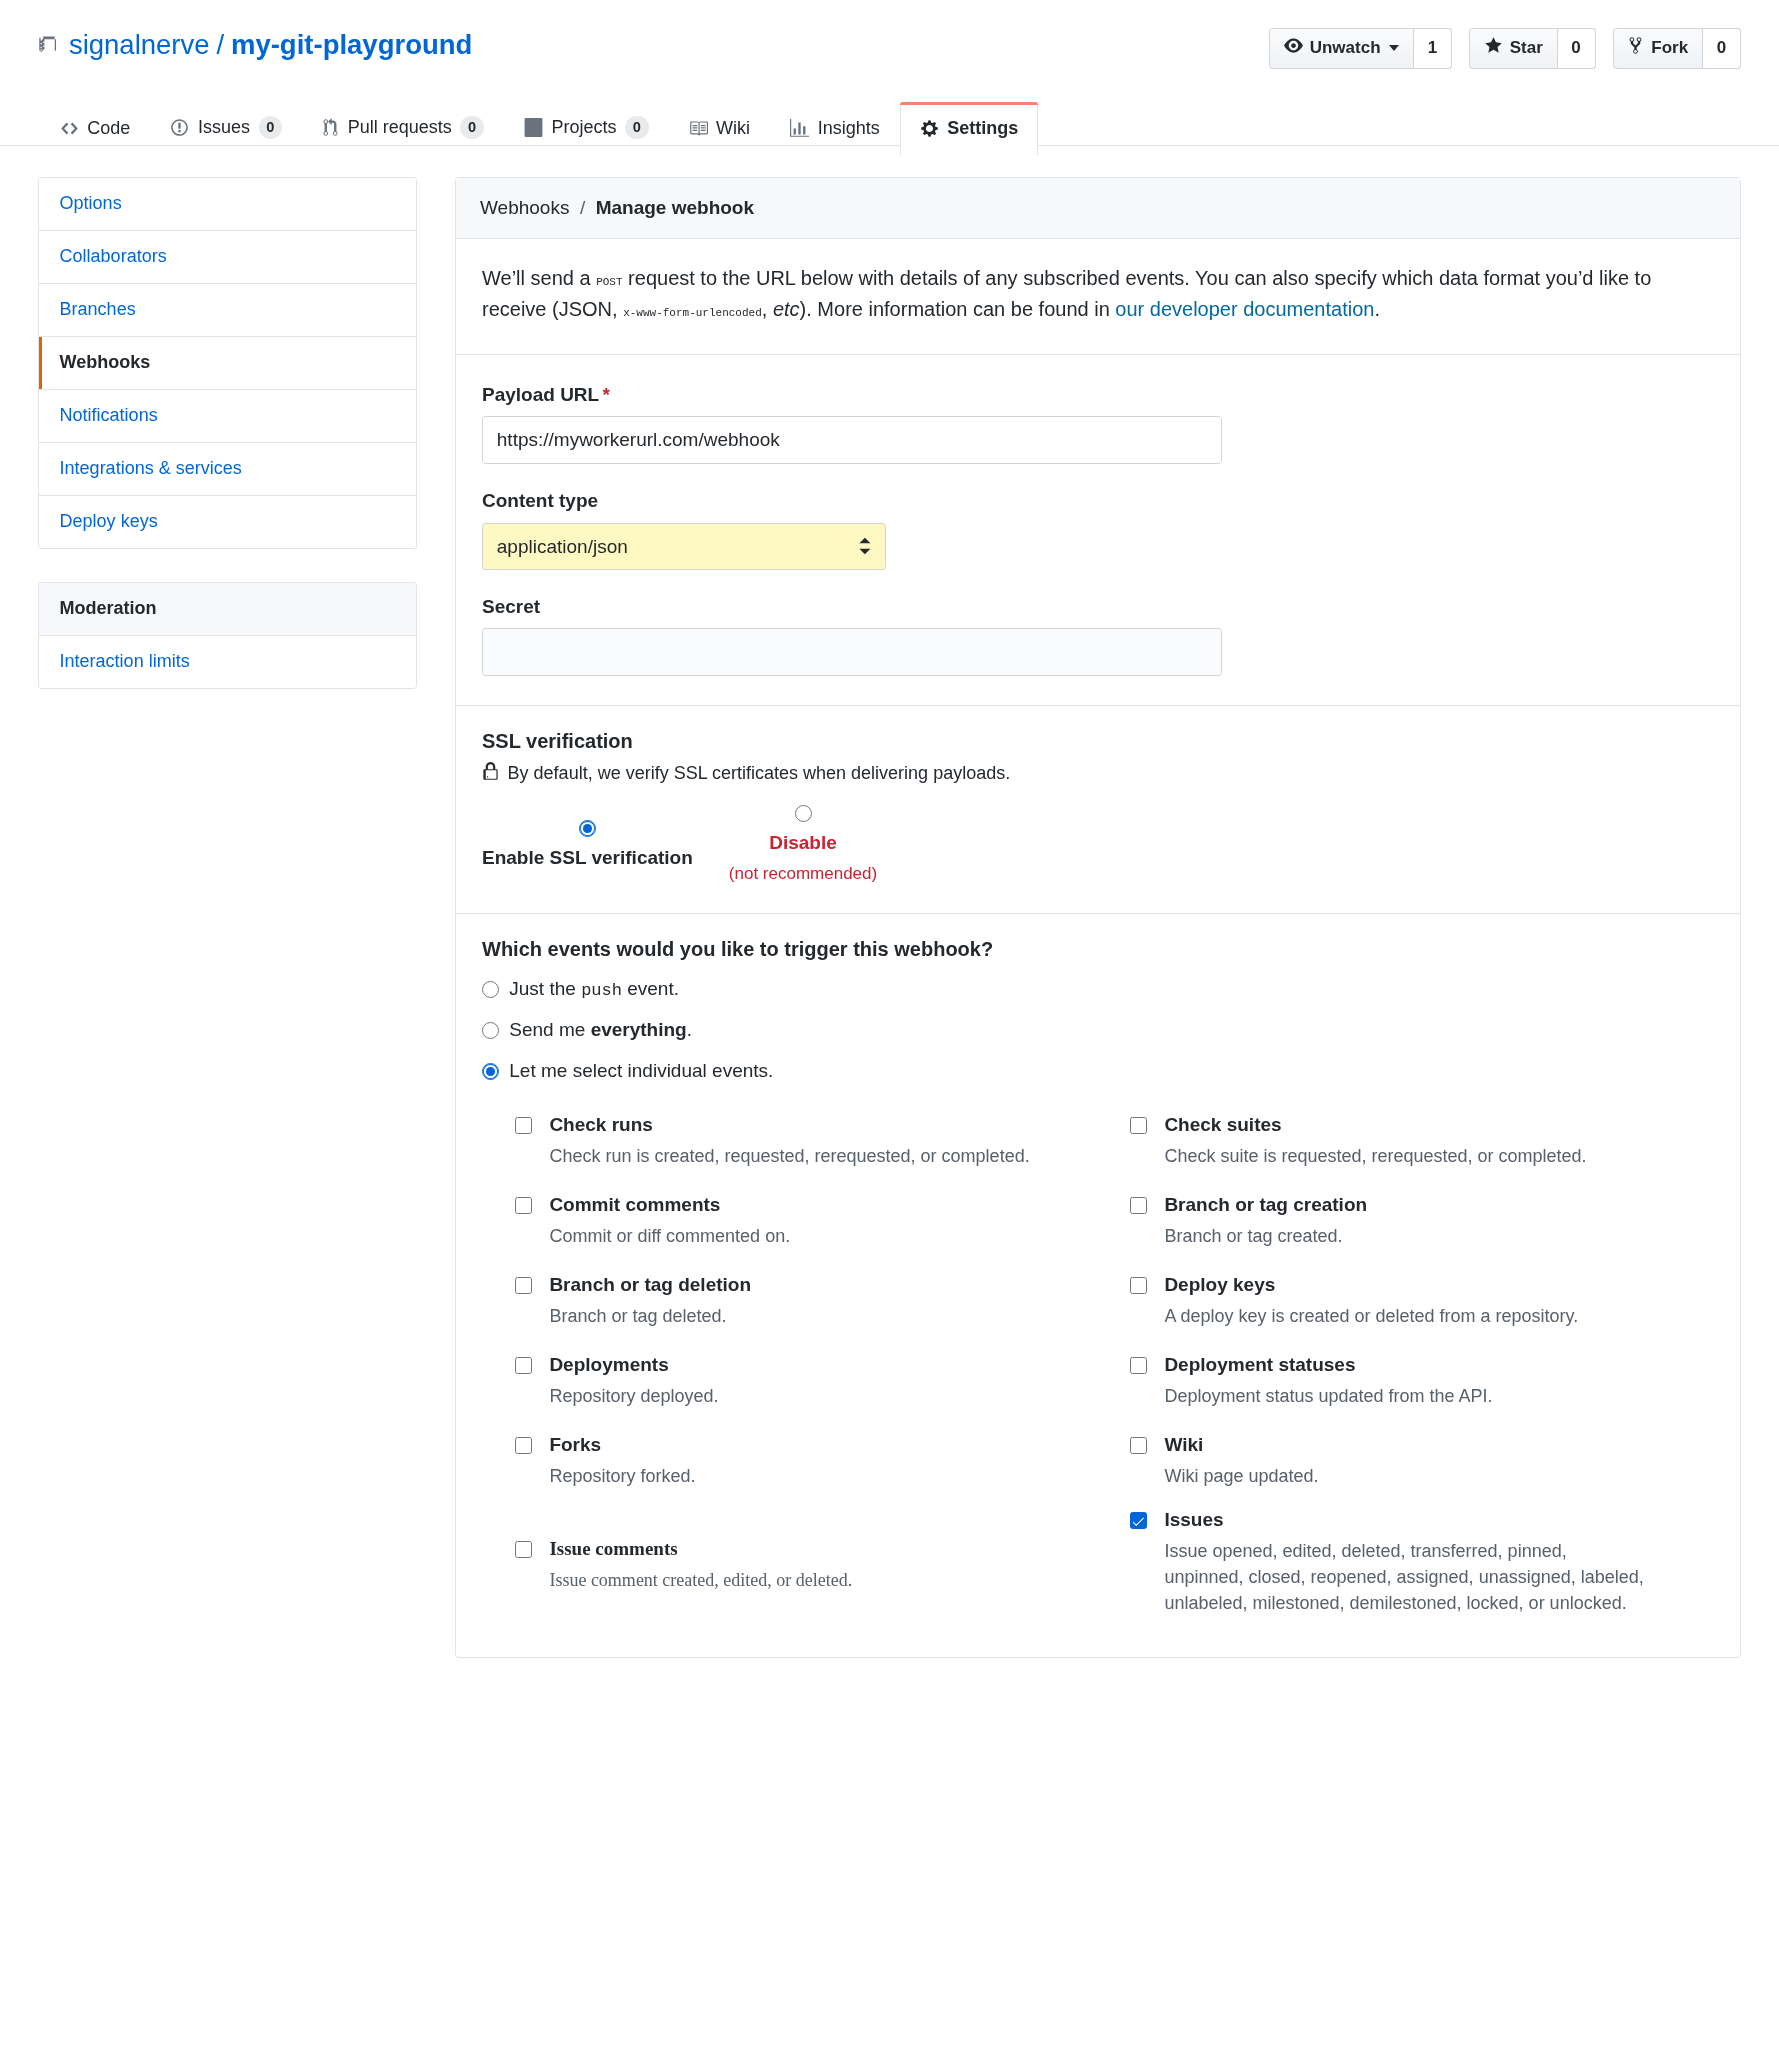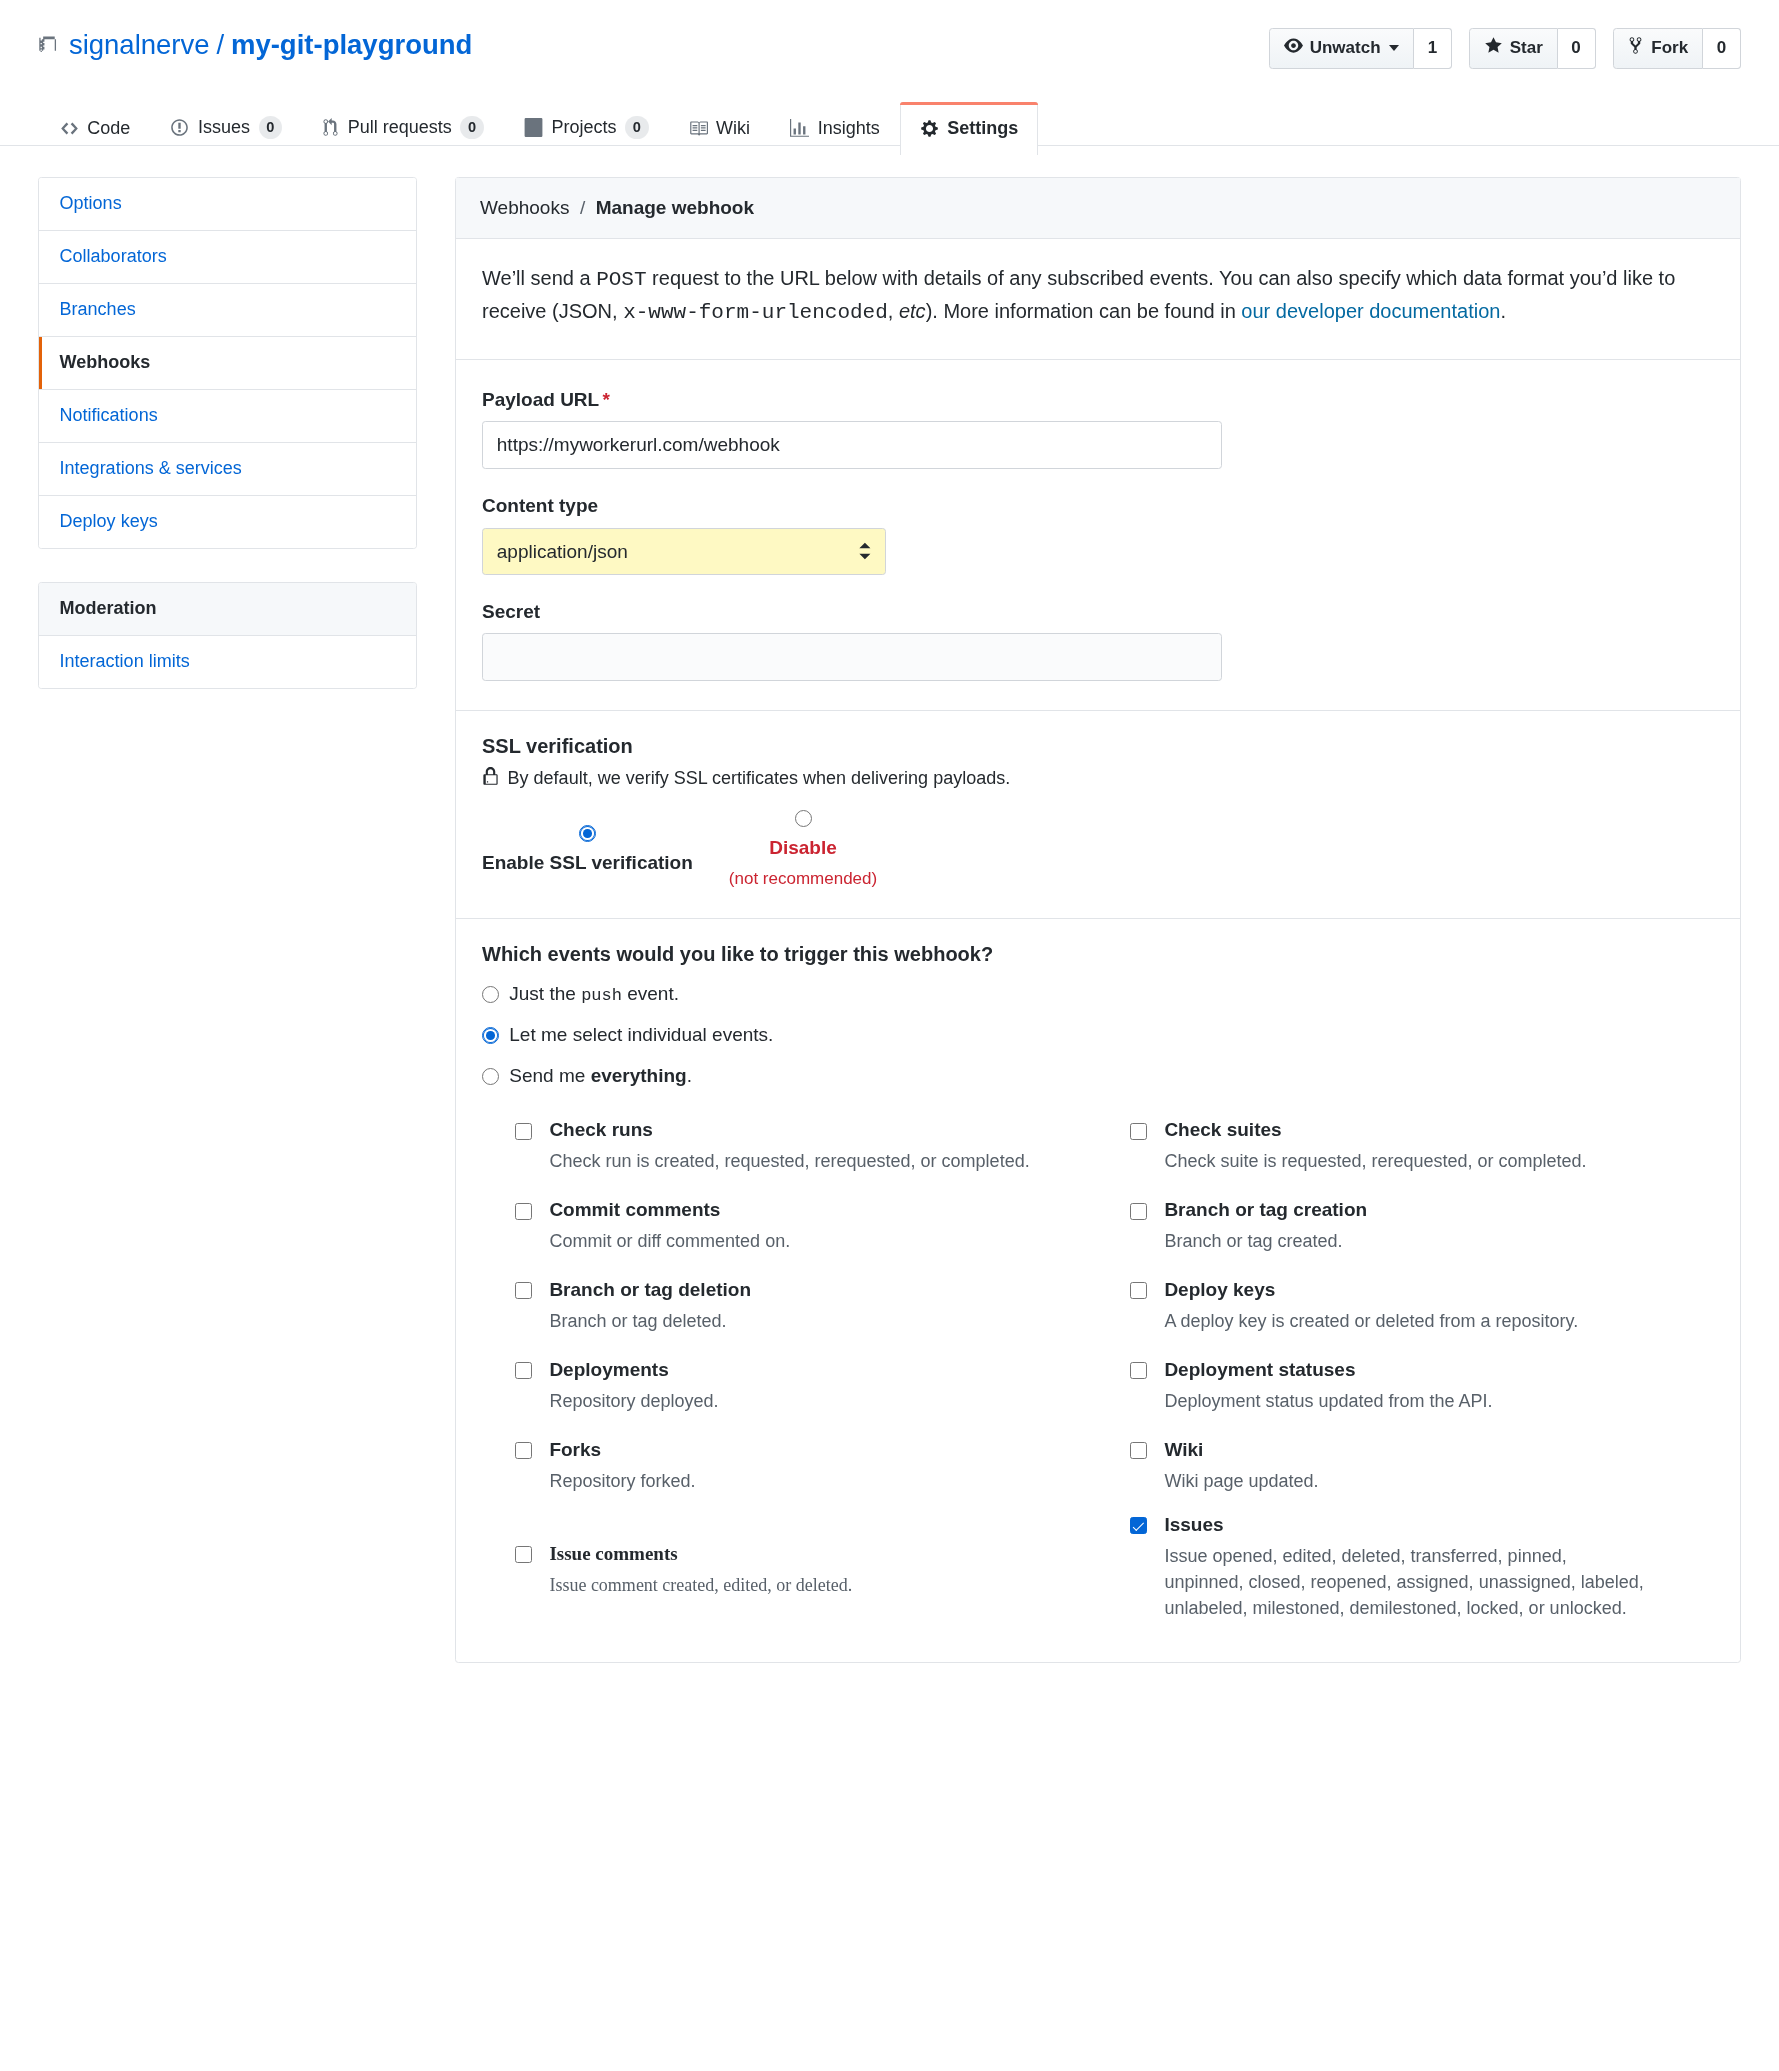--- a/index.html
+++ b/index.html
@@ -204,21 +204,21 @@
     border-bottom: 0.9px solid #e1e4e8;
   }
   .box-body:last-child { border-bottom: 0; }
 
   .intro {
     font-size: 20px;
     line-height: 1.55;
     color: #24292e;
     margin: 0;
   }
-  .intro code { font-size: 21px; background: transparent; }
+  .intro code { font-size: 11px; background: transparent; }
 
   .field { margin-top: 5.2px; }
   .field + .field { margin-top: 26px; }
   .field-label {
     display: block;
     font-weight: 600;
     font-size: 19px;
     margin-bottom: 10.3px;
     color: #24292e;
   }
@@ -589,29 +589,29 @@
 
       <div class="box-body">
         <h3 class="events-title">Which events would you like to trigger this webhook?</h3>
 
         <label class="event-mode">
           <span class="radio"></span>
           <span><span>Just the </span><code class="mono">push</code><span> event.</span></span>
         </label>
 
         <label class="event-mode">
+          <span class="radio"></span>
+          <span><span>Send me </span><b>everything</b><span>.</span></span>
+        </label>
+
+        <label class="event-mode">
           <span class="radio checked"></span>
           <span>Let me select individual events.</span>
         </label>
 
-        <label class="event-mode">
-          <span class="radio"></span>
-          <span><span>Send me </span><b>everything</b><span>.</span></span>
-        </label>
-
         <div class="events-grid">
 
           <div class="event-item">
             <span class="checkbox"></span>
             <div>
               <div class="event-name">Check runs</div>
               <div class="event-desc">Check run is created, requested, rerequested, or completed.</div>
             </div>
           </div>
 

